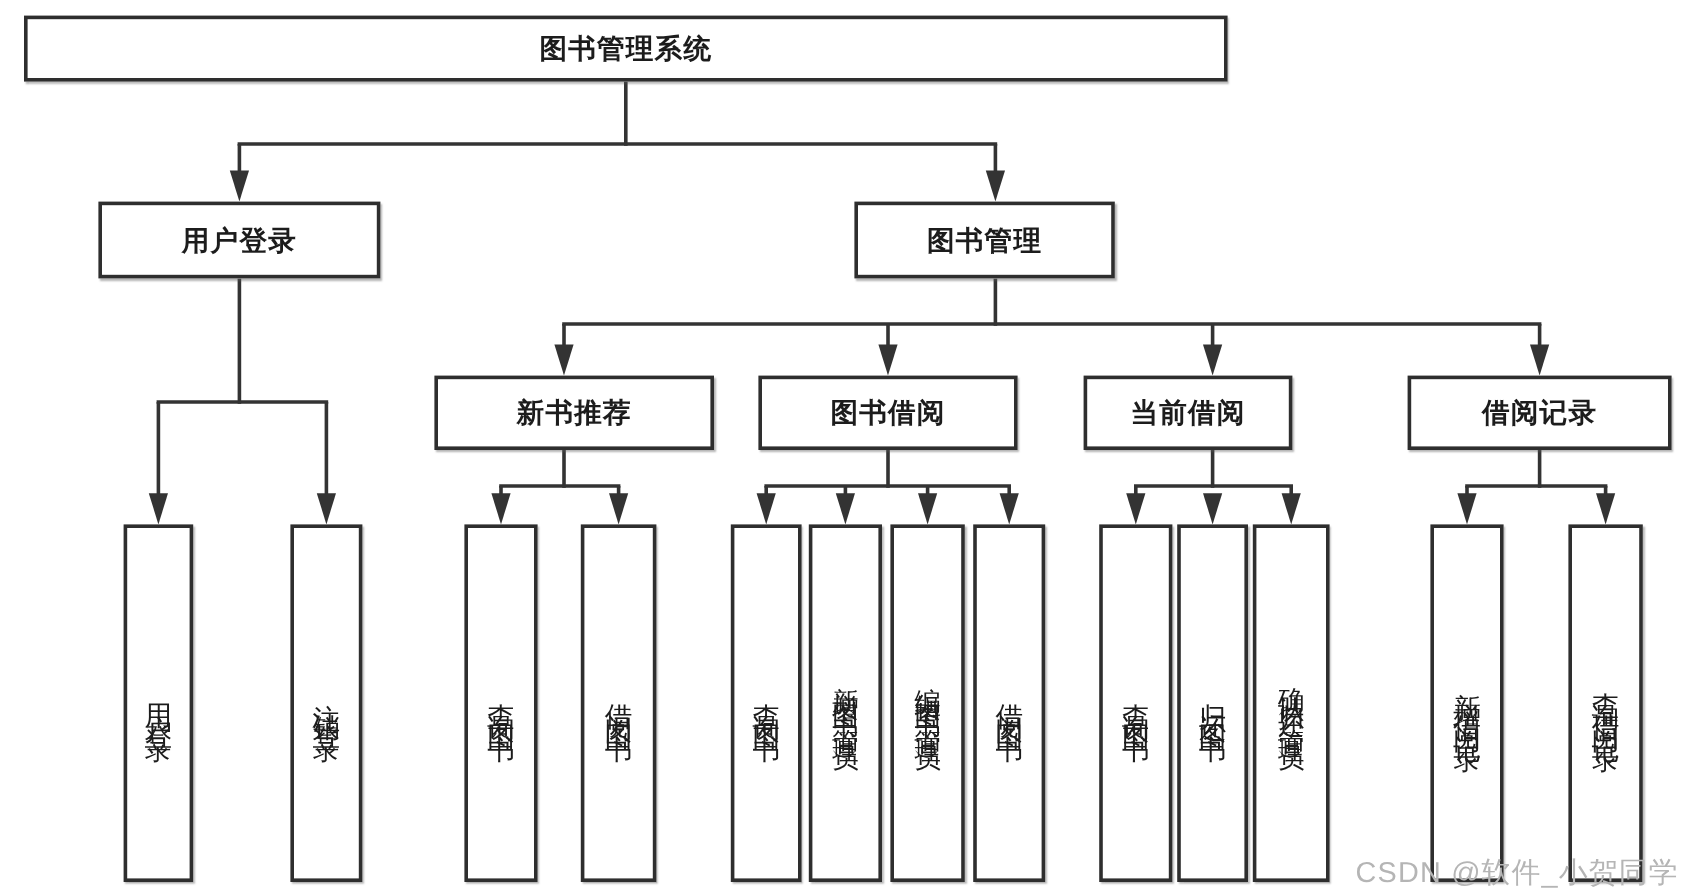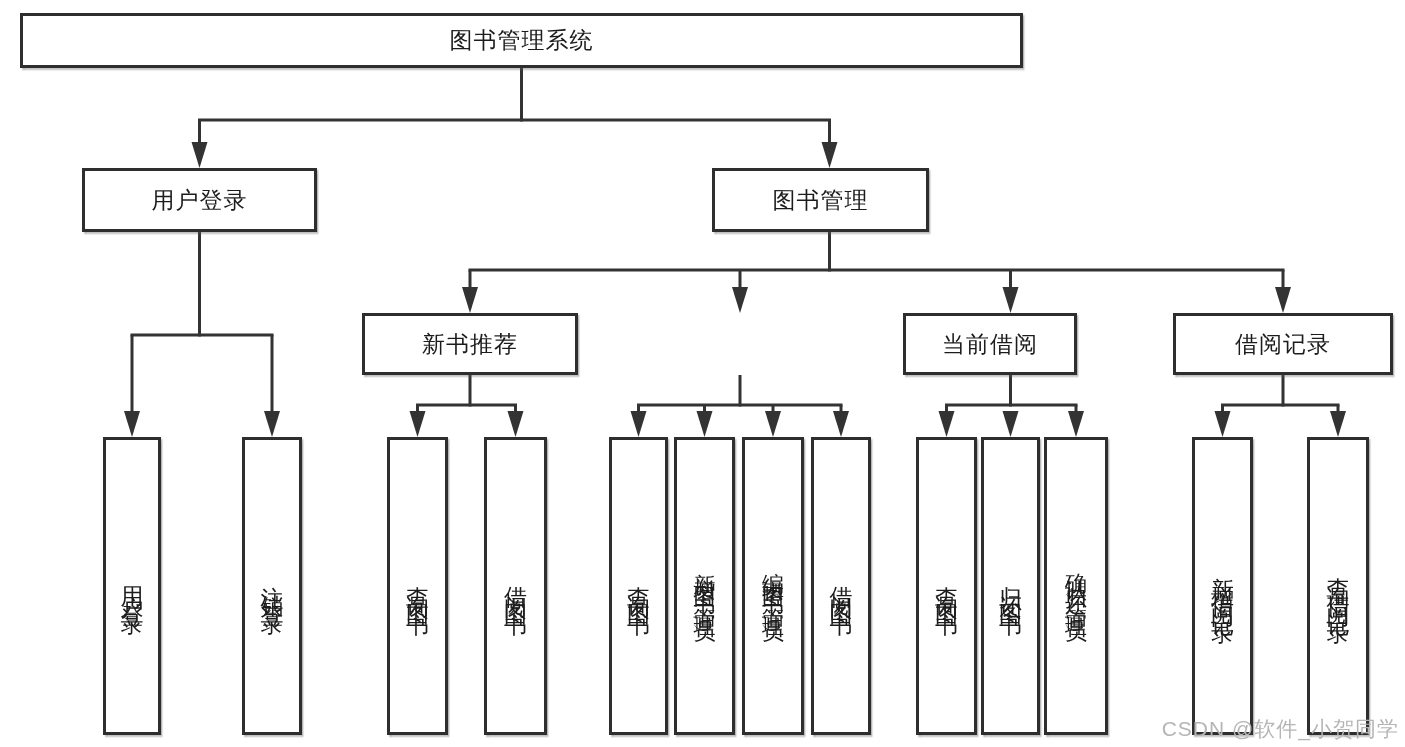--- a/index.html
+++ b/index.html
@@ -25,37 +25,38 @@
     background:#ffffff;
     border:3px solid var(--border);
     box-shadow:1.5px 2px 1.5px rgba(90,90,90,.45);
     display:flex;align-items:center;justify-content:center;
   }
   .hlabel{
     font-size:23px;
     letter-spacing:1px;
     white-space:nowrap;
     color:var(--text);
+    font-weight:bold;
   }
   .leaf .vlabel{
     writing-mode:vertical-rl;
     text-orientation:mixed;
     font-size:23px;
     letter-spacing:9px;
     line-height:1;
     color:var(--text);
   }
   .leaf.long .vlabel{
     font-size:22px;
     letter-spacing:7px;
   }
   #watermark{
     position:absolute;
     right:6px;bottom:4px;
-    font-size:21px;
+    font-size:24px;
     color:var(--watermark);
     letter-spacing:1px;
     white-space:nowrap;
     margin-top:17px;
   }
 </style>
 </head>
 <body>
 
 <div id="canvas">
@@ -134,22 +135,25 @@
     <span class="hlabel">图书管理系统</span>
   </div>
 
   <div class="box" style="left:82px;top:168px;width:235px;height:64px">
     <span class="hlabel">用户登录</span>
   </div>
   <div class="box" style="left:712px;top:168px;width:217px;height:64px">
     <span class="hlabel">图书管理</span>
   </div>
 
-  <div class="box" style="left:362px;top:313px;width:216px;height:62px">
+  <div class="box" style="left:362px;top:313px;width:233px;height:62px">
     <span class="hlabel">新书推荐</span>
+  </div>
+  <div class="box" style="left:632px;top:313px;width:216px;height:62px">
+    <span class="hlabel">图书借阅</span>
   </div>
   <div class="box" style="left:903px;top:313px;width:174px;height:62px">
     <span class="hlabel">当前借阅</span>
   </div>
   <div class="box" style="left:1173px;top:313px;width:220px;height:62px">
     <span class="hlabel">借阅记录</span>
   </div>
 
   <div class="box leaf" style="left:103px;top:437px;width:58px;height:298px">
     <span class="vlabel">用户登录</span>

